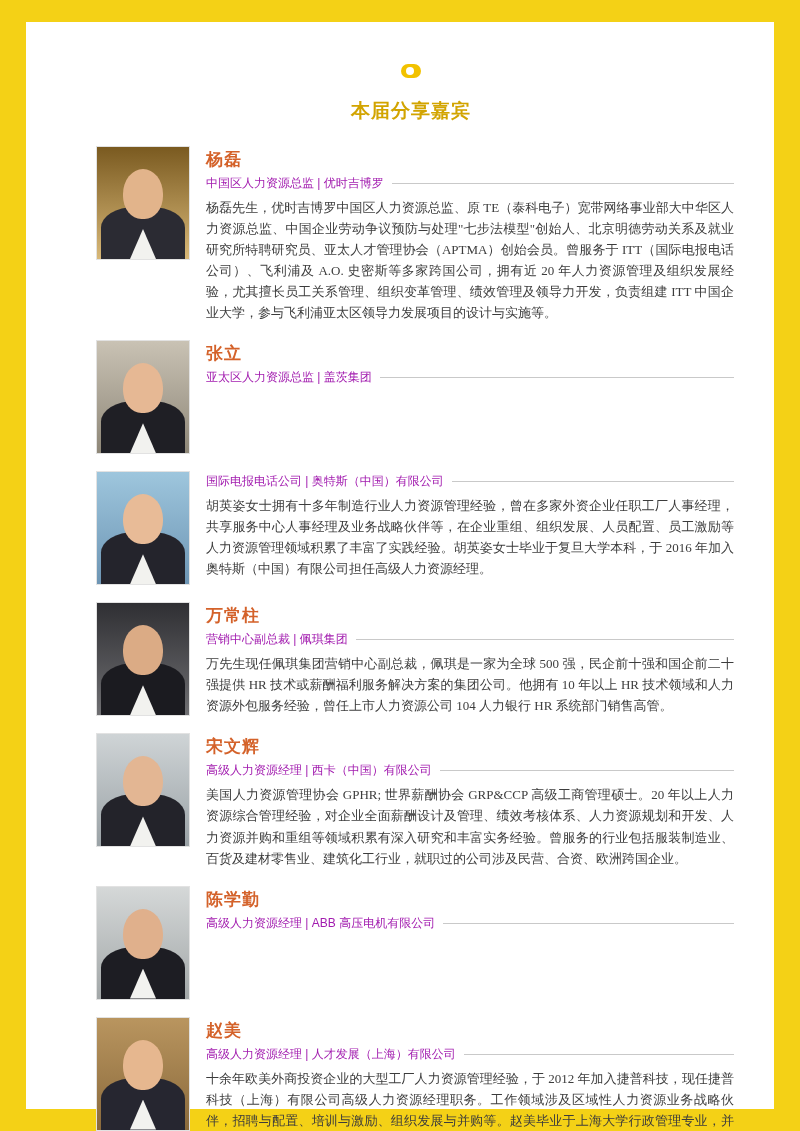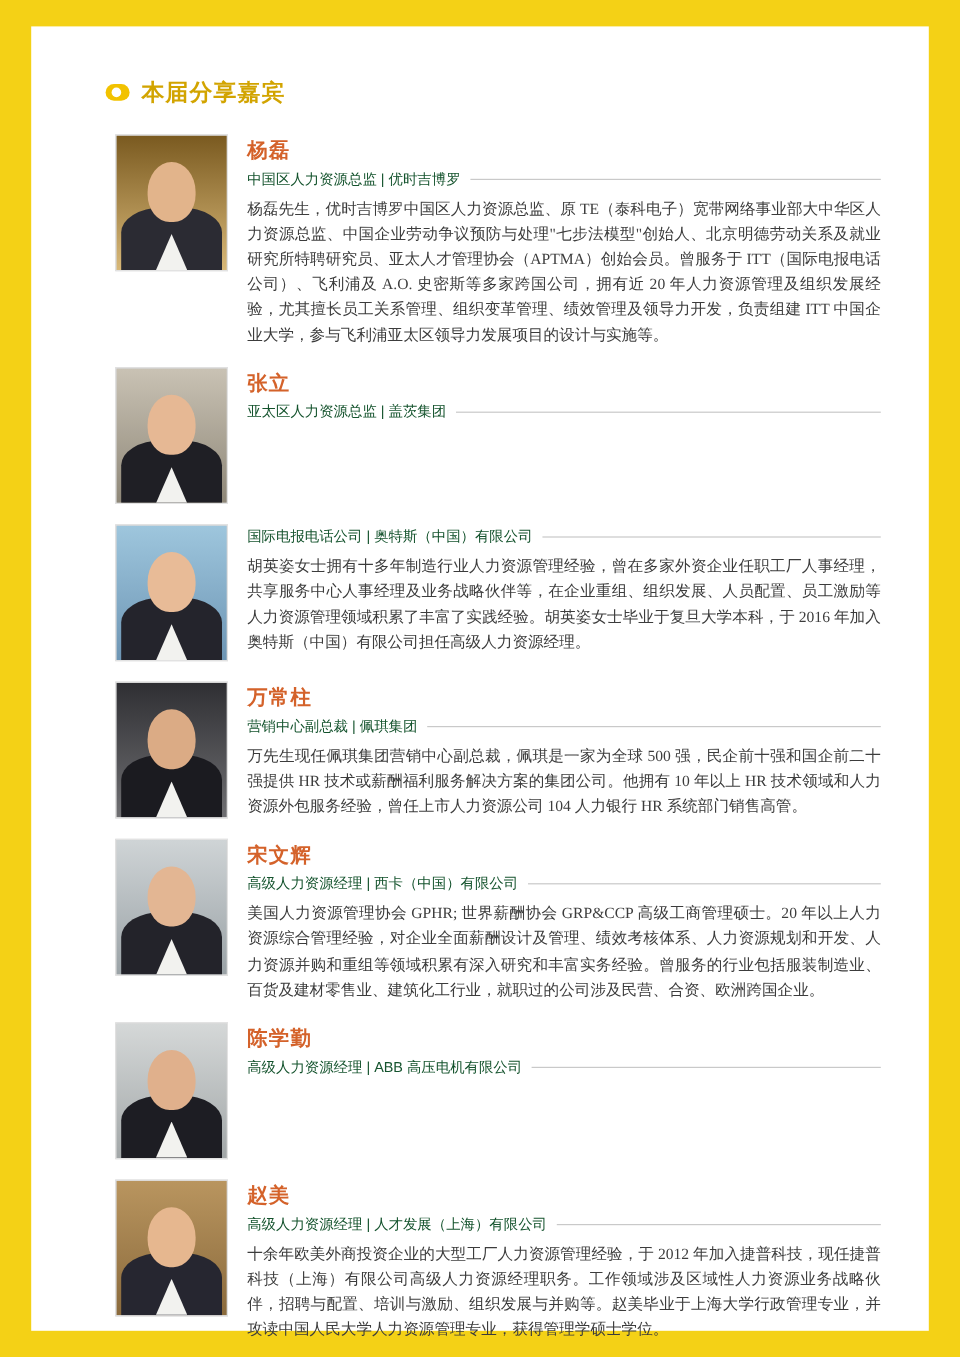--- a/index.html
+++ b/index.html
@@ -24,22 +24,23 @@
   .sheet {
     box-sizing: border-box;
     width: 100%;
     height: 100%;
     background: #ffffff;
     padding: 42px 40px 20px 40px;
   }
   .section-title {
     display: flex;
     align-items: center;
-    gap: 10px;
+    gap: 20px;
     margin: 0 0 22px 22px;
+    flex-direction: column;
   }
   .title-bullet {
     width: 20px;
     height: 14px;
     border-radius: 7px / 7px;
     background: #f2c200;
     position: relative;
     flex: 0 0 auto;
   }
   .title-bullet:after {
@@ -115,21 +116,21 @@
     margin-bottom: 4px;
   }
   .role-line {
     display: flex;
     align-items: center;
     gap: 8px;
     margin-bottom: 5px;
   }
   .role {
     font-size: 12px;
-    color: #14532d;
+    color: #a21caf;
     white-space: nowrap;
   }
   .role-rule {
     flex: 1 1 auto;
     height: 1px;
     background: #c9c9c9;
   }
   .bio {
     font-size: 13px;
     line-height: 1.62;

